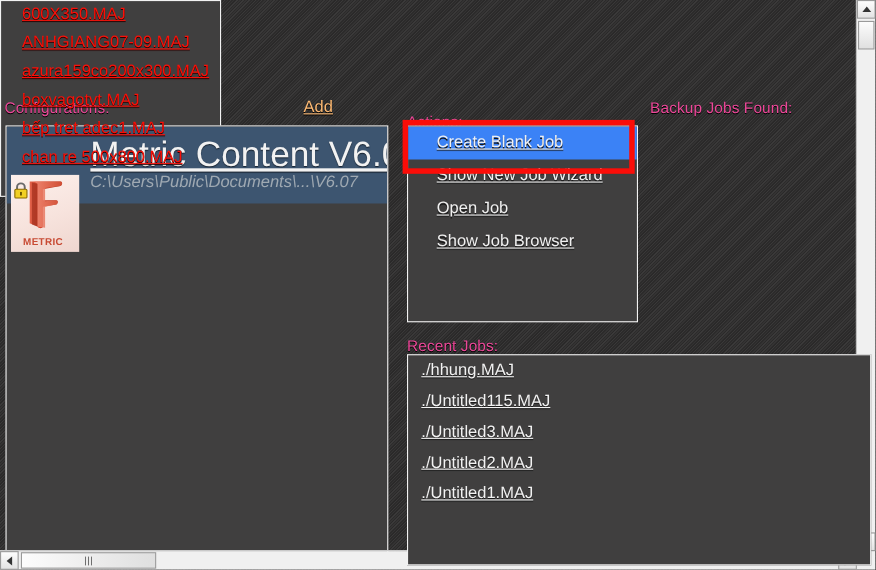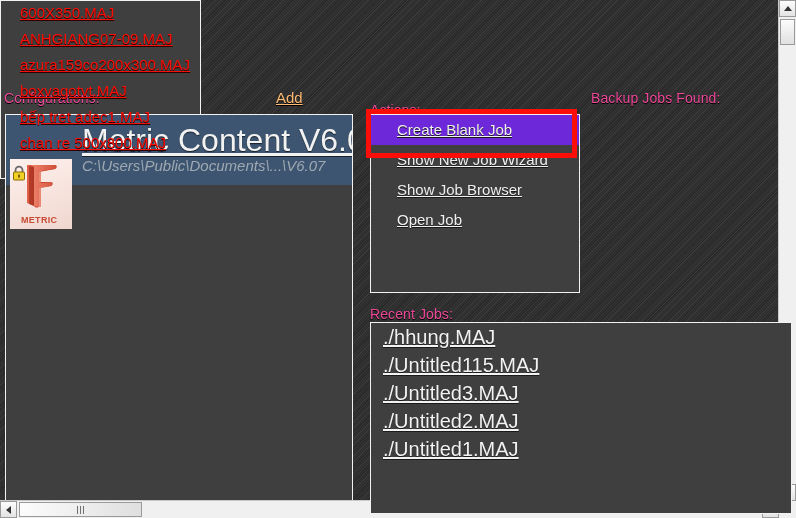--- a/index.html
+++ b/index.html
@@ -150,21 +150,21 @@
     height: 179px;
   }
   .action-item {
     height: 30px;
     display: flex;
     align-items: center;
     padding-left: 26px;
     box-sizing: border-box;
     cursor: pointer;
   }
-  .action-item.selected { background: #6d28d9; }
+  .action-item.selected { background: #3b82f6; }
   .action-item span {
     color: #f0f0f0;
     font-size: 15px;
     line-height: 18px;
     text-decoration: underline;
     white-space: nowrap;
     text-shadow: 0 1px 0 #1a1a1a;
   }
 
   #highlight-box {
@@ -295,21 +295,21 @@
   }
   .recent-item {
     height: 28px;
     display: flex;
     align-items: center;
     padding-left: 12px;
     cursor: pointer;
   }
   .recent-item span {
     color: #f2f2f2;
-    font-size: 20px;
+    font-size: 15px;
     line-height: 18px;
     text-decoration: underline;
     white-space: nowrap;
     text-shadow: 0 1px 0 #1a1a1a;
   }
 </style>
 </head>
 <body>
 
 <div class="screen">
@@ -359,24 +359,24 @@
   <div class="section-label" id="actions-label">Actions:</div>
 
   <div class="panel" id="actions-panel">
     <div class="action-item selected">
       <span>Create Blank Job</span>
     </div>
     <div class="action-item">
       <span>Show New Job Wizard</span>
     </div>
     <div class="action-item">
+      <span>Open Job</span>
+    </div>
+    <div class="action-item">
       <span>Show Job Browser</span>
-    </div>
-    <div class="action-item">
-      <span>Open Job</span>
     </div>
   </div>
 
   <div id="highlight-box"></div>
 
   <div class="section-label" id="backup-label">Backup Jobs Found:</div>
 
   <div id="backup-panel">
     <div id="backup-inner">
       <div class="backup-item">

